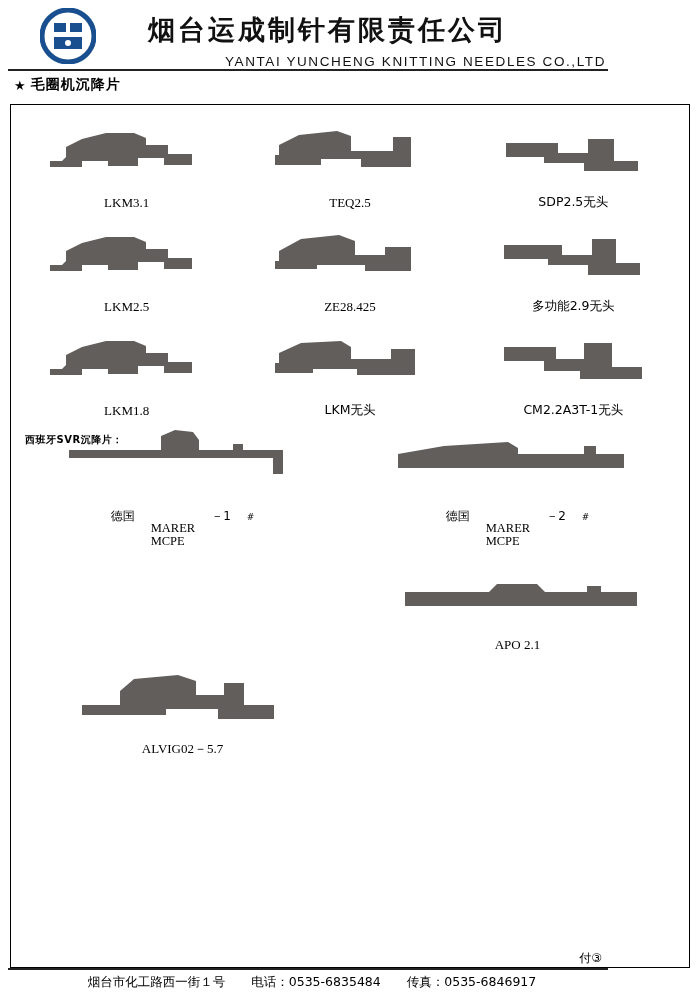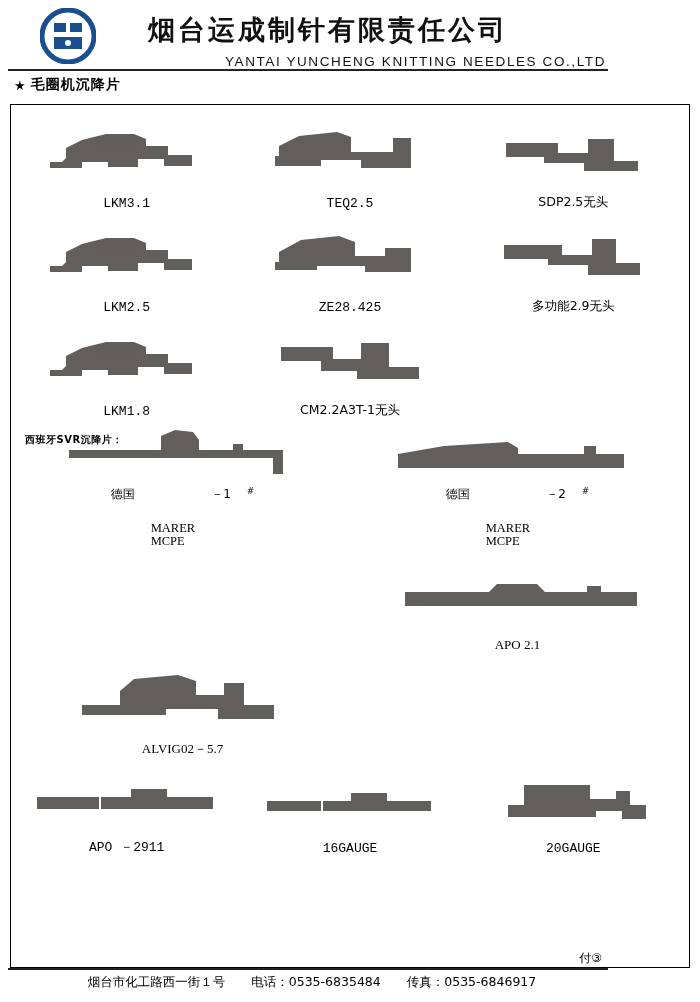--- a/index.html
+++ b/index.html
@@ -110,21 +110,21 @@
     justify-content: flex-end;
   }
   .cell .art {
     flex: 1 1 auto;
     display: flex;
     align-items: center;
     justify-content: center;
     width: 100%;
   }
   .cap {
-    font-family: Liberation Mono, monospace;
+    font-family: Liberation Serif, serif;
     font-size: 13px;
     text-align: center;
     padding-top: 2px;
     padding-bottom: 4px;
     white-space: nowrap;
   }
   .cap-cn {
     font-family: "DejaVu Sans", sans-serif;
     font-size: 12.5px;
   }
@@ -162,20 +162,21 @@
     font-family: "Liberation Serif", serif;
     font-size: 13px;
     text-align: center;
     padding-bottom: 6px;
     white-space: nowrap;
   }
   .cap-de {
     font-family: "DejaVu Sans", sans-serif;
     font-size: 12px;
     display: inline-flex;
+    align-items: center;
     gap: 16px;
   }
   .cap-de .two-line {
     display: inline-block;
     font-family: "Liberation Serif", serif;
     font-size: 12.5px;
     text-align: left;
     line-height: 1.05;
     vertical-align: middle;
     margin-top: 36px;
@@ -329,20 +330,28 @@
       <div class="cell">
         <div class="art">
           <svg class="part" width="170" height="62" viewBox="0 0 170 62">
             <path fill="#615e5c" d="M24 36 L24 26 L40 18 L64 12 L92 12 L104 17 L104 24 L126 24 L126 33 L150 33 L150 44 L122 44 L122 37 L96 37 L96 45 L66 45 L66 40 L40 40 L40 46 L8 46 L8 40 L20 40 Z"></path>
             <path fill="#615e5c" d="M56 20 L84 16 L96 20 L96 26 L60 28 Z"></path>
           </svg>
         </div>
         <div class="cap">LKM1.8</div>
       </div>
 
+      <div class="cell">
+        <div class="art">
+          <svg class="part" width="170" height="62" viewBox="0 0 170 62">
+            <path fill="#615e5c" d="M14 34 L14 24 L36 14 L76 12 L86 18 L86 30 L126 30 L126 20 L150 20 L150 46 L92 46 L92 40 L48 40 L48 44 L10 44 L10 34 Z"></path>
+          </svg>
+        </div>
+        <div class="cap cap-cn">LKM无头</div>
+      </div>
 
       <div class="cell">
         <div class="art">
           <svg class="part" width="170" height="62" viewBox="0 0 170 62">
             <path fill="#615e5c" d="M16 18 L68 18 L68 30 L96 30 L96 14 L124 14 L124 38 L154 38 L154 50 L92 50 L92 42 L56 42 L56 32 L16 32 Z"></path>
           </svg>
         </div>
         <div class="cap cap-cn">CM2.2A3T-1无头</div>
       </div>
     </div>
@@ -409,51 +418,20 @@
       <div class="cell2">
         <div class="art">
           <svg class="part" width="230" height="70" viewBox="0 0 230 70">
             <path fill="#615e5c" d="M14 50 L14 40 L52 40 L52 26 L66 14 L110 10 L128 16 L128 30 L156 30 L156 18 L176 18 L176 40 L206 40 L206 54 L150 54 L150 44 L98 44 L98 50 Z"></path>
           </svg>
         </div>
         <div class="cap2">ALVIG02－5.7</div>
       </div>
     </div>
 
-    <div class="grid3b">
-
-      <div class="cell3">
-        <div class="art">
-          <svg class="part" width="200" height="46" viewBox="0 0 200 46">
-            <path fill="#615e5c" d="M10 28 L10 20 L104 20 L104 12 L140 12 L140 20 L186 20 L186 32 L10 32 Z"></path>
-            <rect x="72" y="18" width="2" height="15" fill="#ffffff"></rect>
-          </svg>
-        </div>
-        <div class="cap">APO －2911</div>
-      </div>
-
-      <div class="cell3">
-        <div class="art">
-          <svg class="part" width="190" height="46" viewBox="0 0 190 46">
-            <path fill="#615e5c" d="M12 28 L12 22 L96 22 L96 14 L132 14 L132 22 L176 22 L176 32 L12 32 Z"></path>
-            <rect x="66" y="20" width="2" height="13" fill="#ffffff"></rect>
-          </svg>
-        </div>
-        <div class="cap">16GAUGE</div>
-      </div>
-
-      <div class="cell3">
-        <div class="art">
-          <svg class="part" width="190" height="66" viewBox="0 0 190 66">
-            <path fill="#615e5c" d="M30 48 L30 36 L46 36 L46 16 L112 16 L112 30 L138 30 L138 22 L152 22 L152 36 L168 36 L168 50 L144 50 L144 42 L118 42 L118 48 Z"></path>
-          </svg>
-        </div>
-        <div class="cap">20GAUGE</div>
-      </div>
-    </div>
 
   </div>
 
   <div class="footer">
     <div class="footer-rule"></div>
     <div class="page-num">付③</div>
     <div class="footer-inner">
       <span>烟台市化工路西一街１号</span>
       <span>电话：0535-6835484</span>
       <span>传真：0535-6846917</span>

